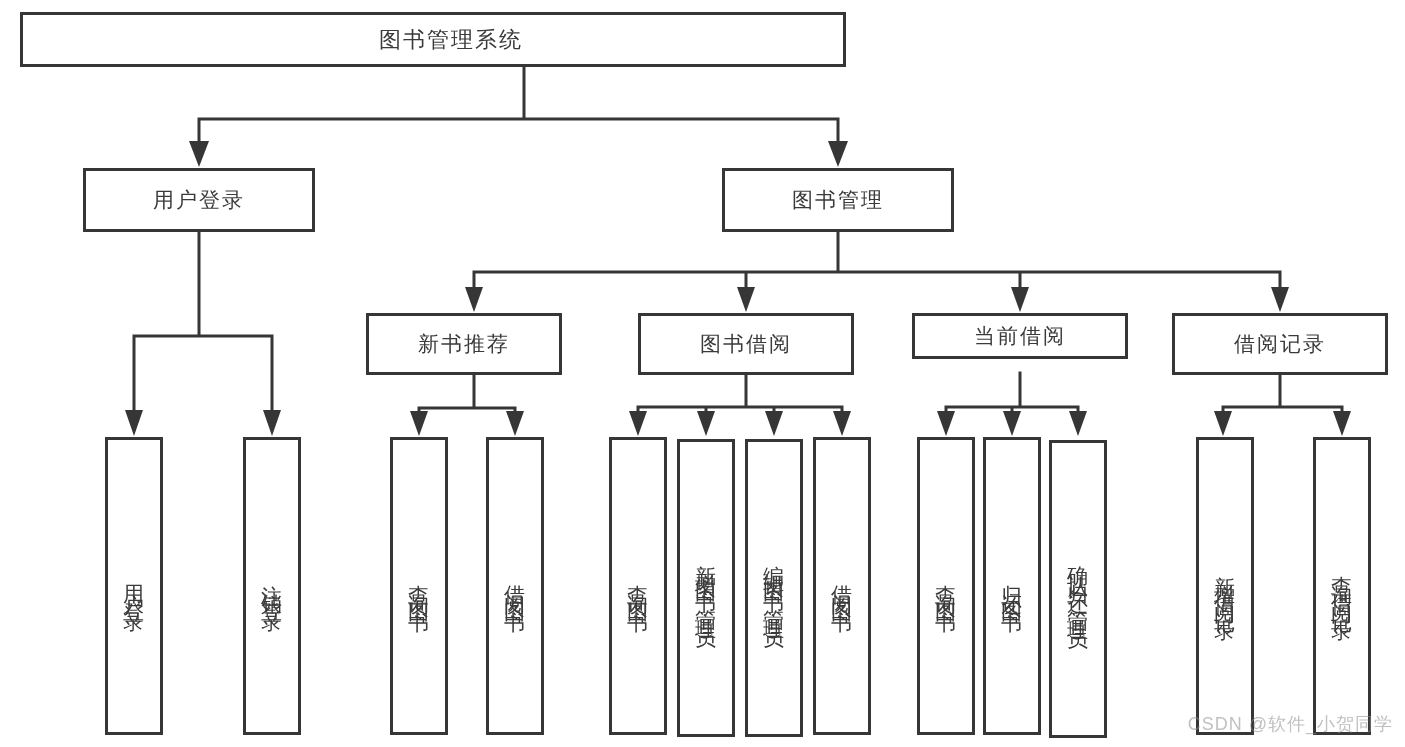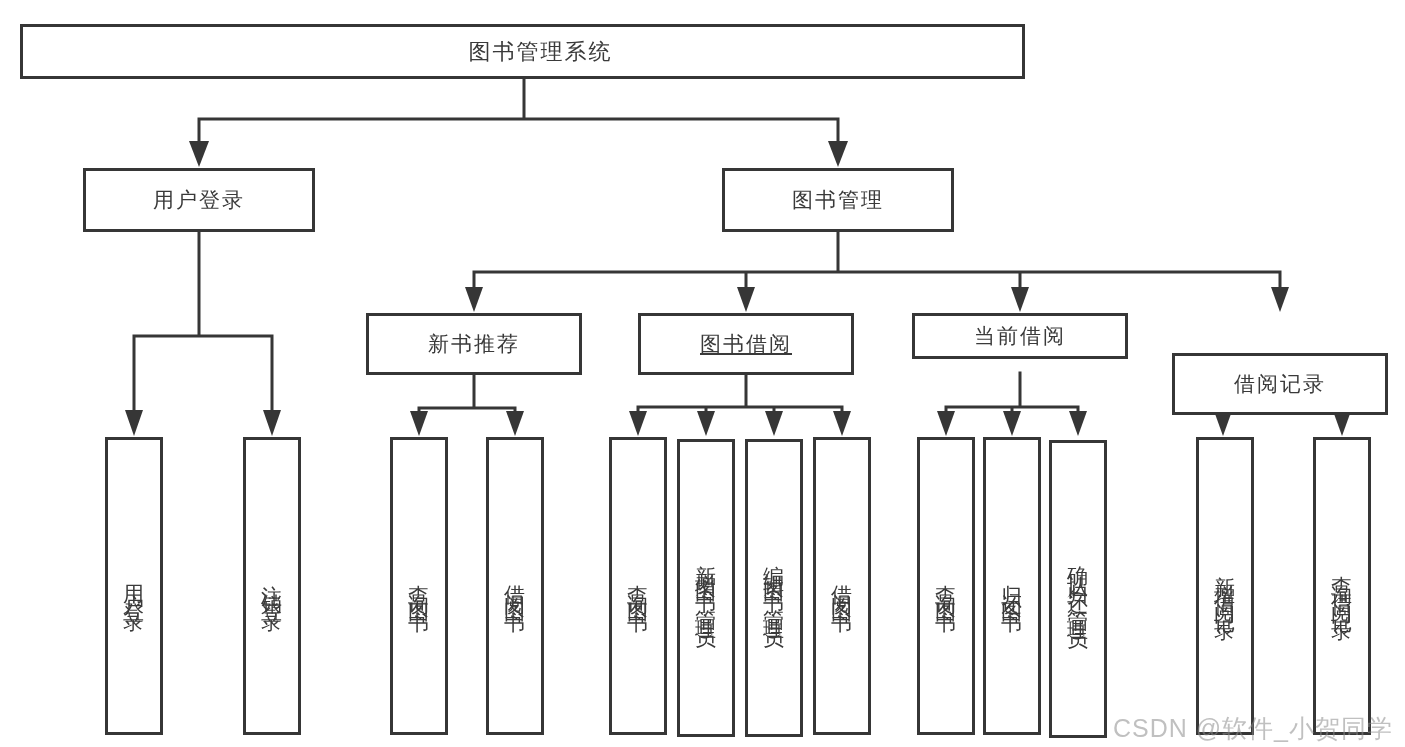--- a/index.html
+++ b/index.html
@@ -50,21 +50,21 @@
     text-orientation: mixed;
     font-size: 21px;
     letter-spacing: 9px;
     line-height: 1.1;
     white-space: nowrap;
   }
   .watermark {
     position: absolute;
     top: 712px;
     right: 12px;
-    font-size: 25px;
+    font-size: 18px;
     color: rgba(140, 140, 140, 0.55);
     letter-spacing: 1px;
     z-index: 5;
     white-space: nowrap;
   }
 </style>
 </head>
 <body>
 
 <div class="stage">
@@ -102,41 +102,41 @@
       <polygon points="774,436 765,411 783,411"></polygon>
       <polygon points="842,436 833,411 851,411"></polygon>
       <polygon points="946,436 937,411 955,411"></polygon>
       <polygon points="1012,436 1003,411 1021,411"></polygon>
       <polygon points="1078,436 1069,411 1087,411"></polygon>
       <polygon points="1223,436 1214,411 1232,411"></polygon>
       <polygon points="1342,436 1333,411 1351,411"></polygon>
     </g>
   </svg>
 
-  <div class="node h root" style="left:20px; top:24px; width:1005px; height:55px;padding-left:36px;">
+  <div class="node h root" style="left:20px; top:12px; width:826px; height:55px;padding-left:36px;">
     <span>图书管理系统</span>
   </div>
 
   <div class="node h" style="left:83px; top:168px; width:232px; height:64px;">
     <span>用户登录</span>
   </div>
   <div class="node h" style="left:722px; top:168px; width:232px; height:64px;justify-content:center;">
     <span>图书管理</span>
   </div>
 
-  <div class="node h" style="left:366px; top:313px; width:216px; height:62px;text-align:center;">
+  <div class="node h" style="left:366px; top:313px; width:196px; height:62px;text-align:center;">
     <span>新书推荐</span>
   </div>
-  <div class="node h" style="left:638px; top:313px; width:216px; height:62px;text-decoration:underline;">
+  <div class="node h" style="left:638px; top:313px; width:216px; height:62px;">
     <span>图书借阅</span>
   </div>
   <div class="node h" style="left:912px; top:313px; width:216px; height:46px;">
     <span>当前借阅</span>
   </div>
-  <div class="node h" style="left:1172px; top:313px; width:216px; height:62px;margin-top:40px;">
+  <div class="node h" style="left:1172px; top:313px; width:216px; height:62px;">
     <span>借阅记录</span>
   </div>
 
   <div class="node v" style="left:105px; top:437px;">
     <span class="vt">用户登录</span>
   </div>
   <div class="node v" style="left:243px; top:437px;">
     <span class="vt">注销登录</span>
   </div>
 

